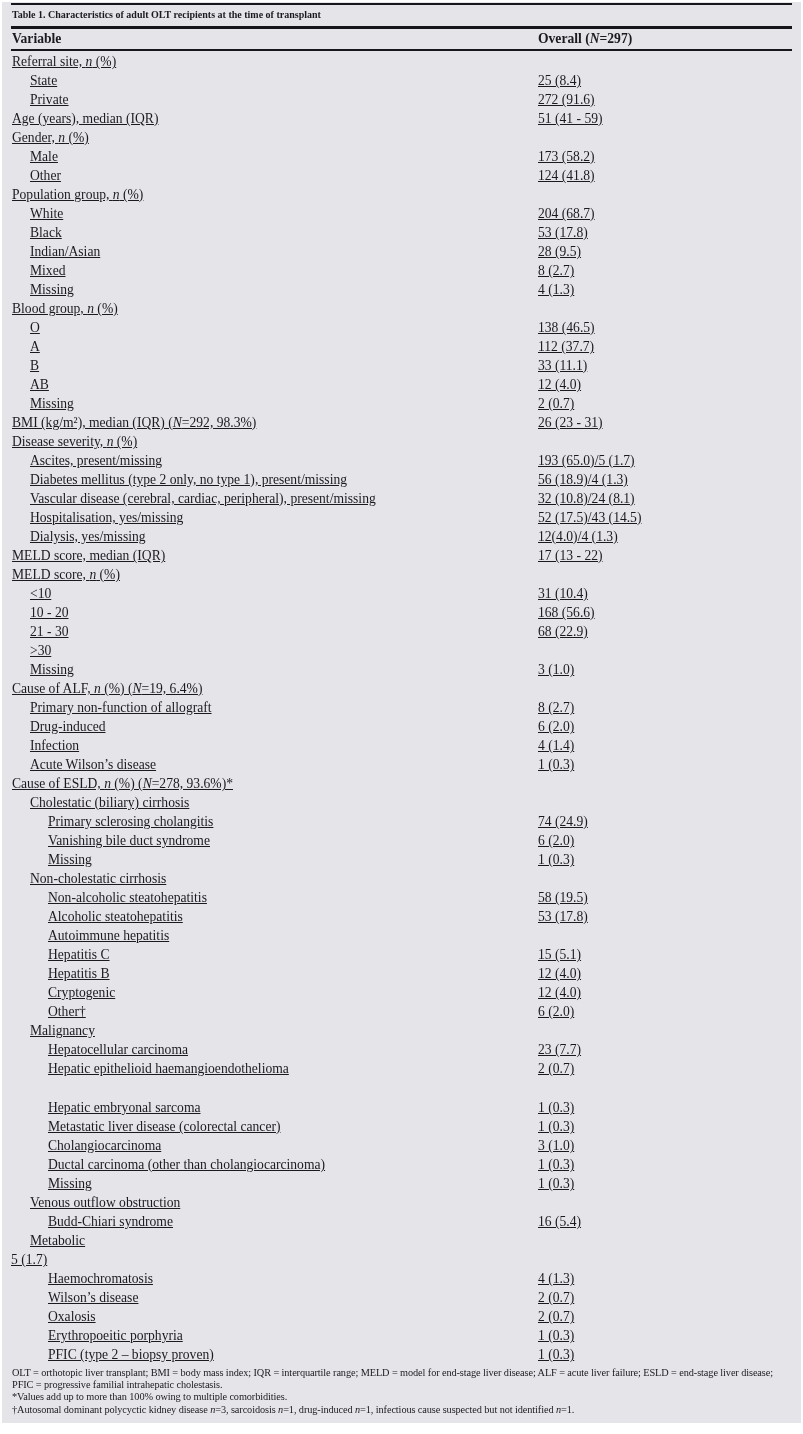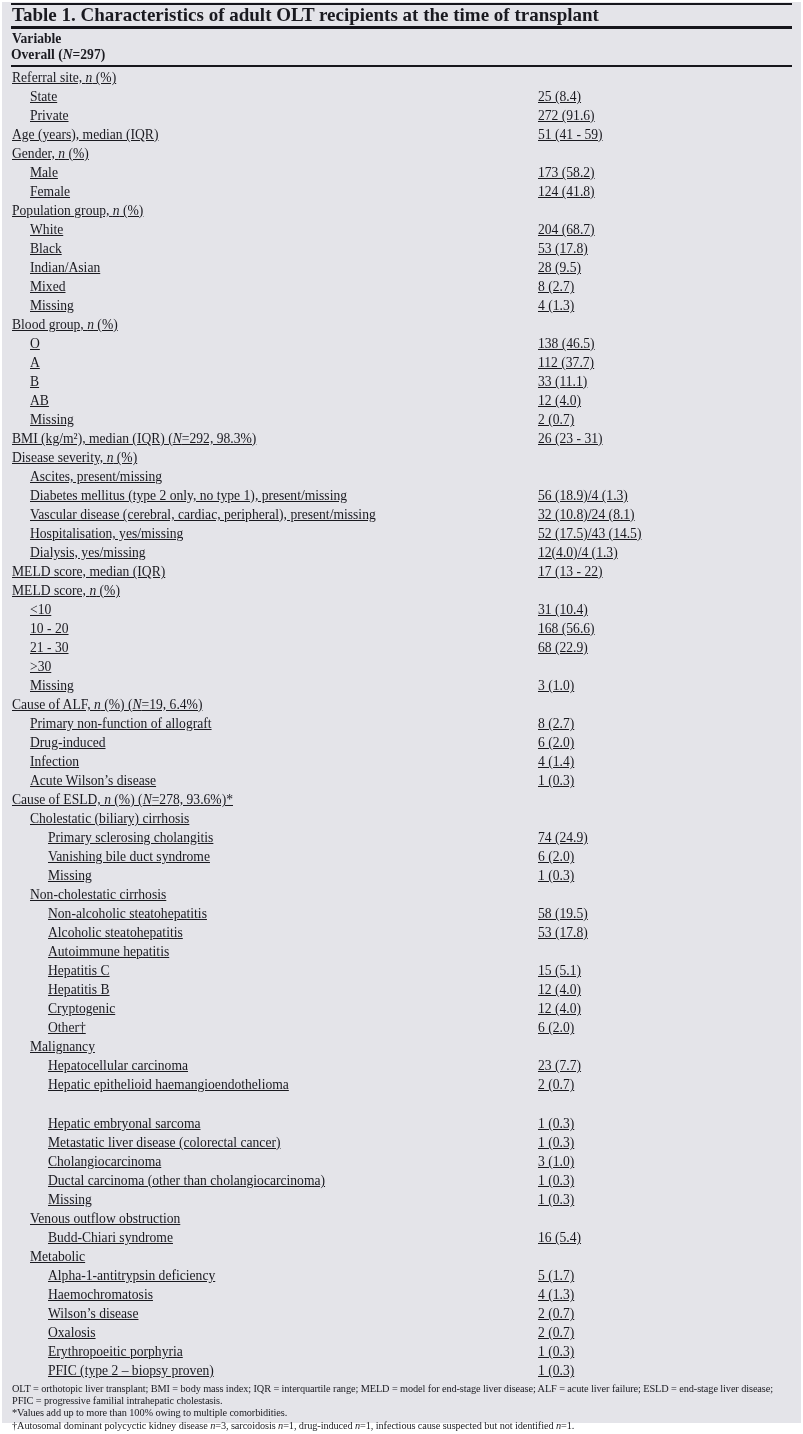--- a/index.html
+++ b/index.html
@@ -27,32 +27,31 @@
   }
   .rule {
     background: var(--rule, #16161c);
     width: 100%;
   }
   .rule-top    { height: 2px; margin-top: 1px; }
   .rule-title  { height: 3px; }
   .rule-header { height: 2px; }
   .title {
     font-weight: bold;
-    font-size: 19px;
+    font-size: 10px;
     line-height: 16px;
     padding: 2px 1px 3px 1px;
     white-space: nowrap;
   }
   .header-row {
     display: flex;
     font-weight: bold;
     font-size: 13.6px;
     line-height: 16px;
     padding: 2px 0 2px 0;
-    flex-direction: column;
   }
   .col-label { width: 527px; flex: none; box-sizing: border-box; padding-left: 1px; }
   .col-value { flex: 1; }
   .tbody { padding-top: 1px; text-decoration: underline; }
   .row {
     display: flex;
     height: 19px;
     align-items: center;
     font-size: 13.6px;
     line-height: 19px;
@@ -103,21 +102,21 @@
       </div>
       <div class="row">
         <div class="row-label ind-0">Gender, <i>n</i> (%)</div>
         <div class="row-value"></div>
       </div>
       <div class="row">
         <div class="row-label ind-1">Male</div>
         <div class="row-value">173 (58.2)</div>
       </div>
       <div class="row">
-        <div class="row-label ind-1">Female</div>
+        <div class="row-label ind-1">Other</div>
         <div class="row-value">124 (41.8)</div>
       </div>
       <div class="row">
         <div class="row-label ind-0">Population group, <i>n</i> (%)</div>
         <div class="row-value"></div>
       </div>
       <div class="row">
         <div class="row-label ind-1">White</div>
         <div class="row-value">204 (68.7)</div>
       </div>
@@ -164,20 +163,21 @@
       <div class="row">
         <div class="row-label ind-0">BMI (kg/m²), median (IQR) (<i>N</i>=292, 98.3%)</div>
         <div class="row-value">26 (23 - 31)</div>
       </div>
       <div class="row">
         <div class="row-label ind-0">Disease severity, <i>n</i> (%)</div>
         <div class="row-value"></div>
       </div>
       <div class="row">
         <div class="row-label ind-1">Ascites, present/missing</div>
+        <div class="row-value">193 (65.0)/5 (1.7)</div>
       </div>
       <div class="row">
         <div class="row-label ind-1">Diabetes mellitus (type 2 only, no type 1), present/missing</div>
         <div class="row-value">56 (18.9)/4 (1.3)</div>
       </div>
       <div class="row">
         <div class="row-label ind-1">Vascular disease (cerebral, cardiac, peripheral), present/missing</div>
         <div class="row-value">32 (10.8)/24 (8.1)</div>
       </div>
       <div class="row">
@@ -324,21 +324,20 @@
       </div>
       <div class="row">
         <div class="row-label ind-2">Budd-Chiari syndrome</div>
         <div class="row-value">16 (5.4)</div>
       </div>
       <div class="row">
         <div class="row-label ind-1">Metabolic</div>
         <div class="row-value"></div>
       </div>
       <div class="row">
-        <div class="row-label ind-2">Alpha-1-antitrypsin deficiency</div>
         <div class="row-value">5 (1.7)</div>
       </div>
       <div class="row">
         <div class="row-label ind-2">Haemochromatosis</div>
         <div class="row-value">4 (1.3)</div>
       </div>
       <div class="row">
         <div class="row-label ind-2">Wilson’s disease</div>
         <div class="row-value">2 (0.7)</div>
       </div>

